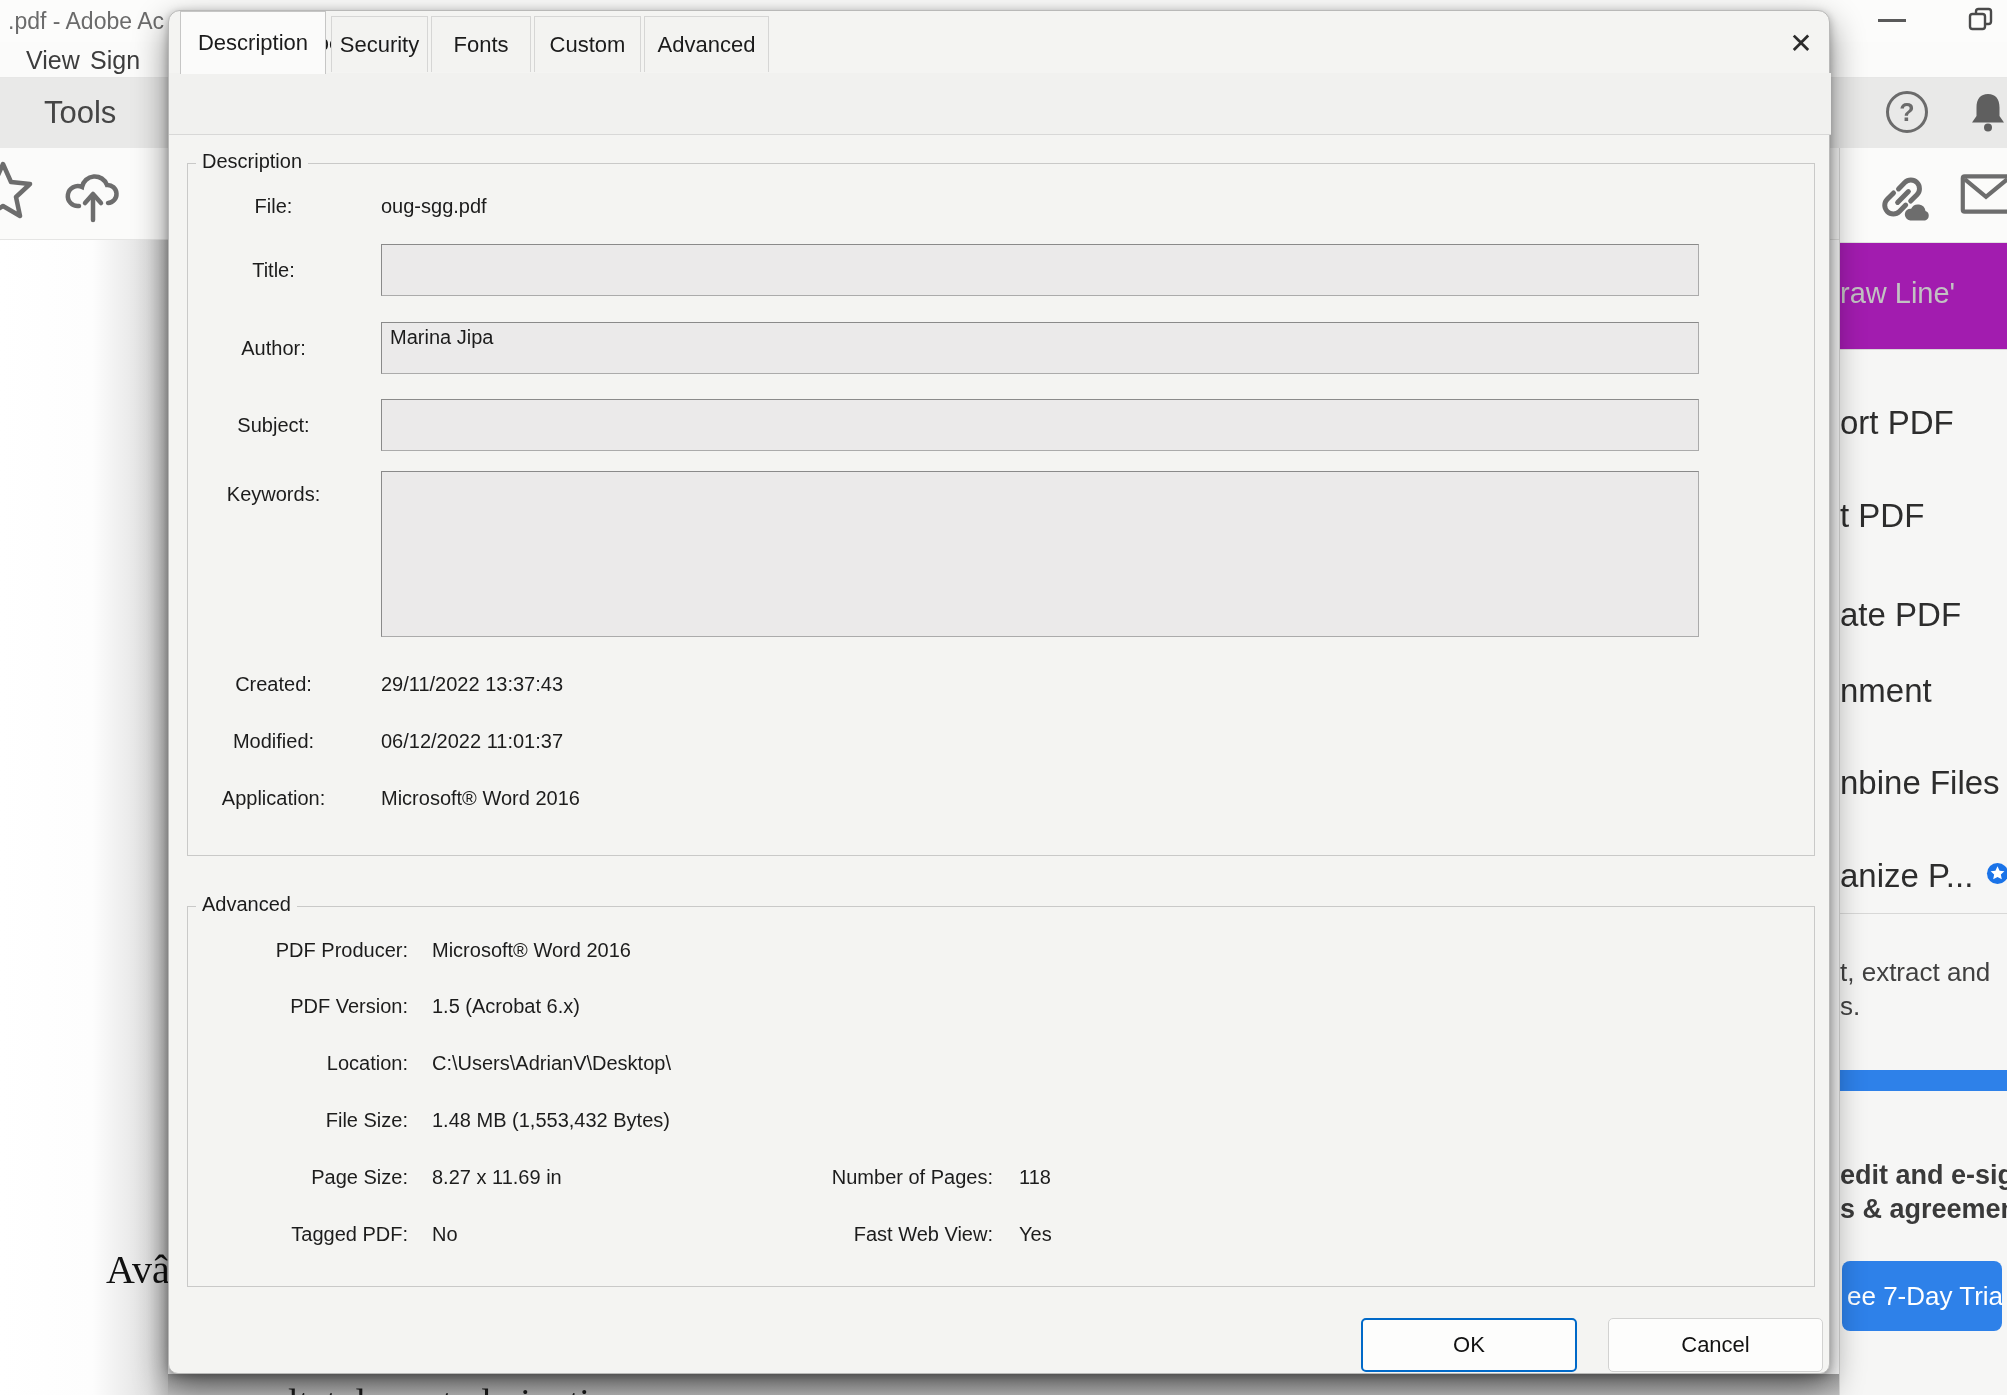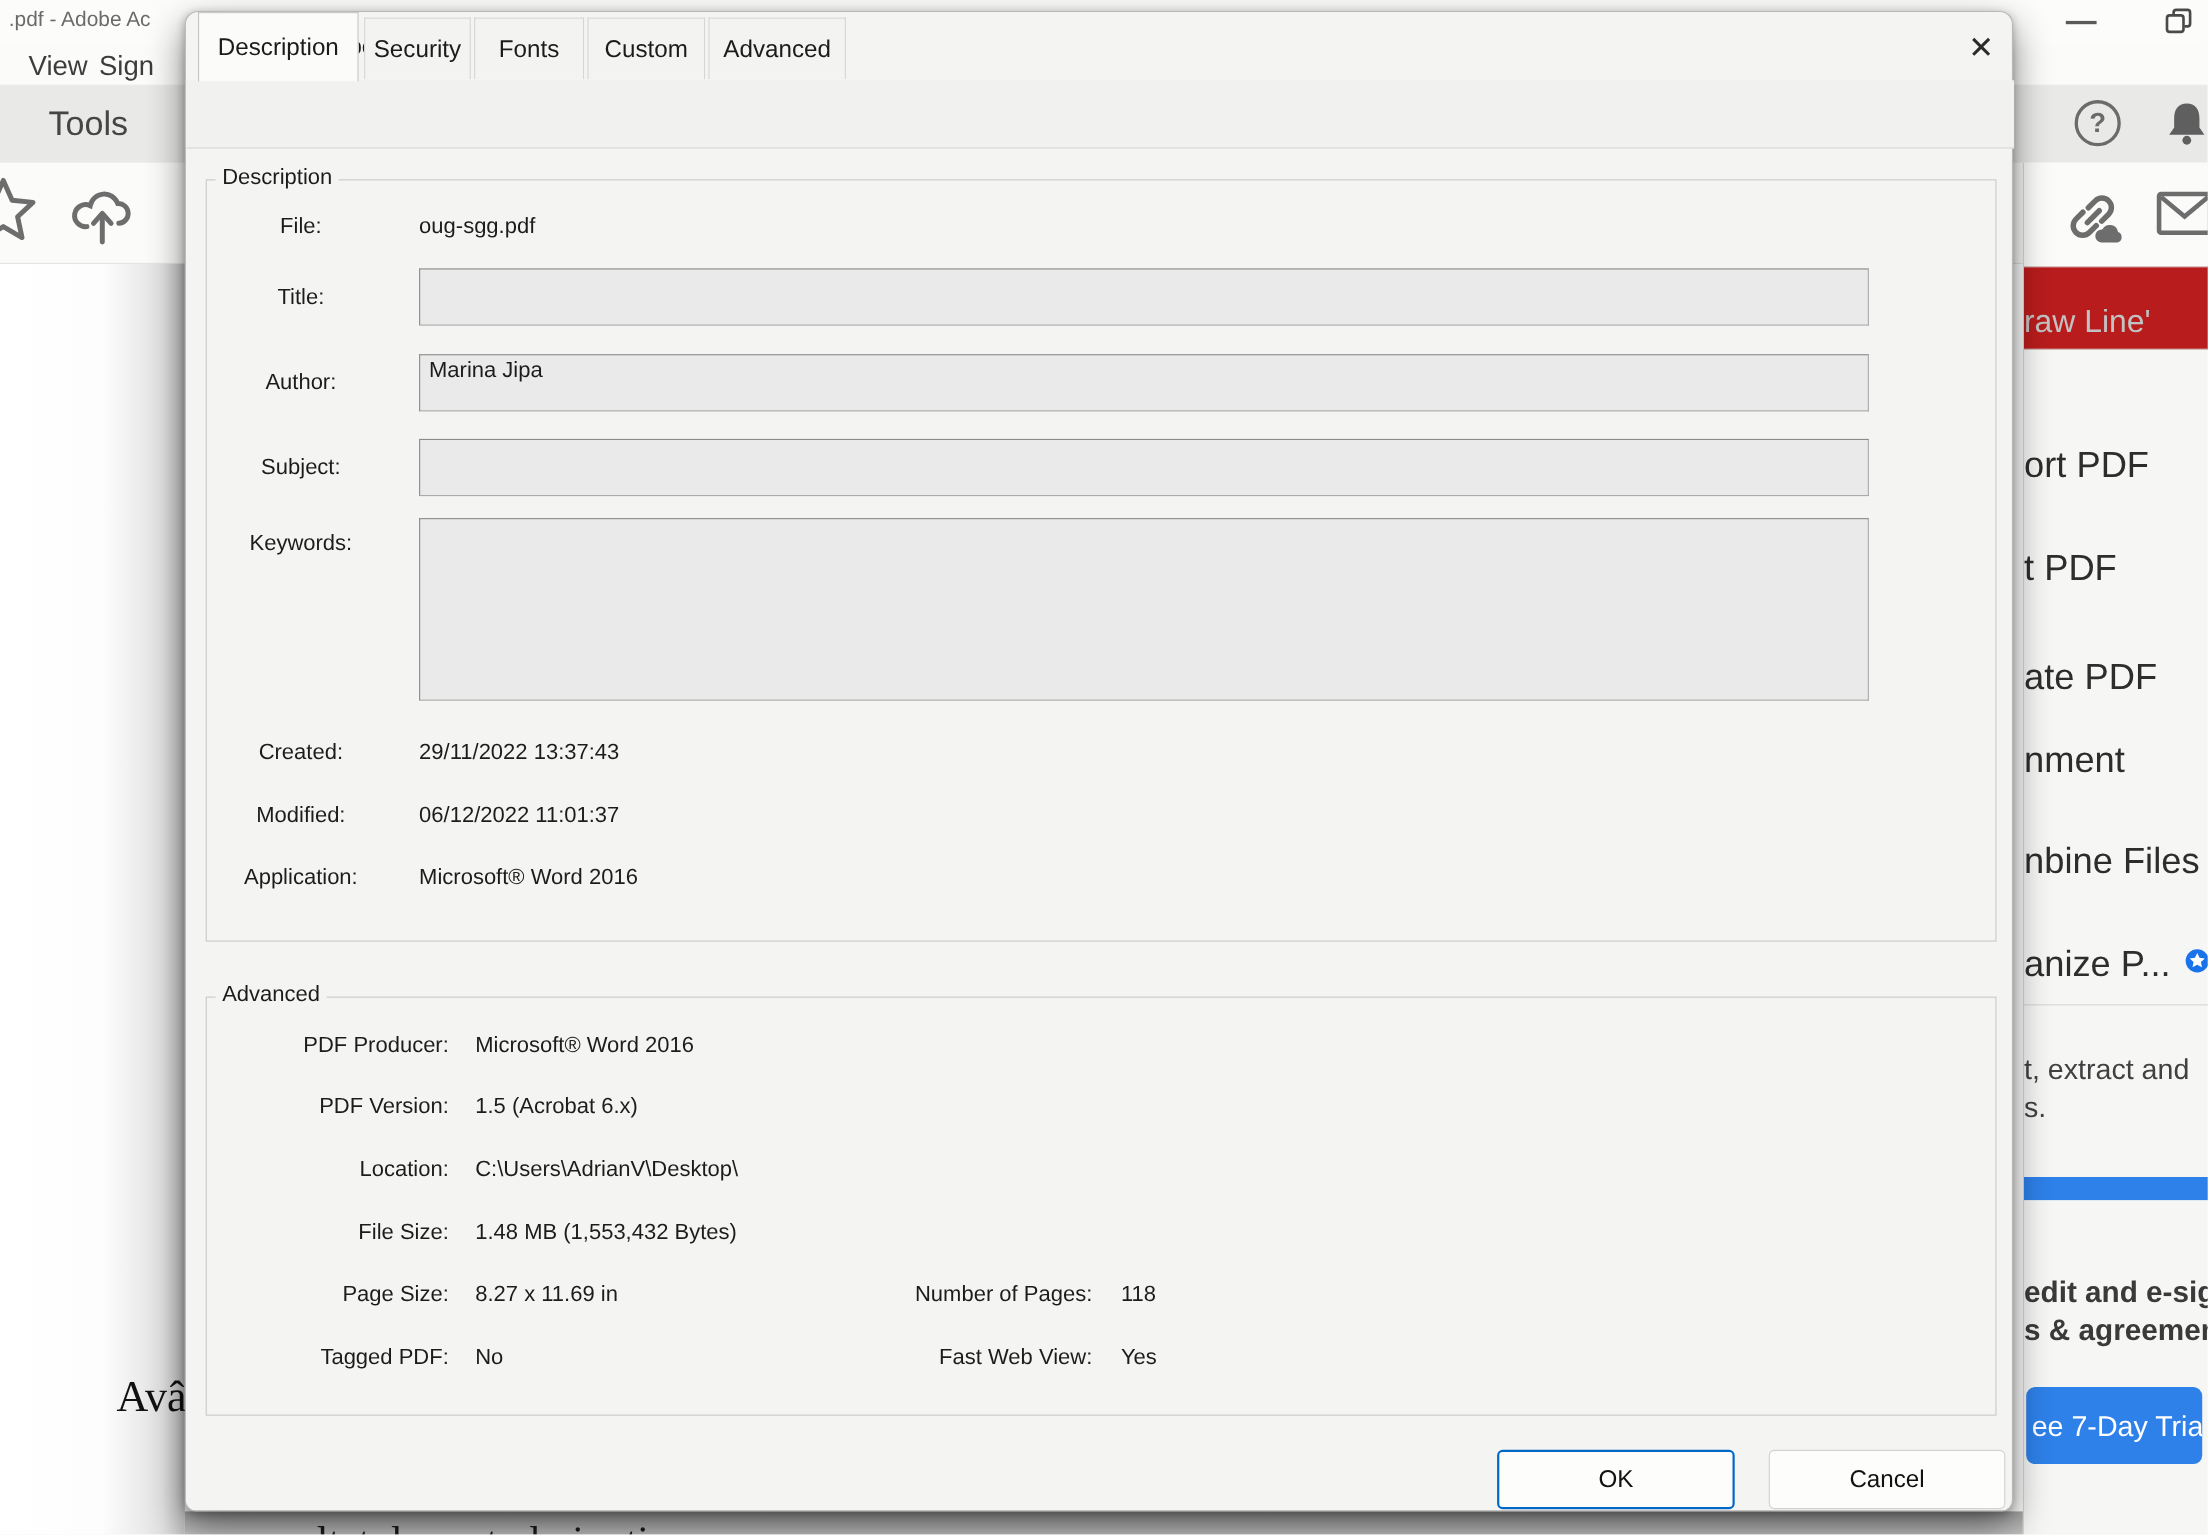--- a/index.html
+++ b/index.html
@@ -1,21 +1,21 @@
 <!DOCTYPE html>
 <html><head>
 <meta charset="utf-8">
 <style>
   * { margin:0; padding:0; box-sizing:border-box; }
   html,body { width:2007px; height:1395px; overflow:hidden; }
   body { position:relative; font-family:"Liberation Sans", sans-serif; background:#ffffff; }
 
   
   .titlebar { position:absolute; left:0; top:0; width:2007px; height:42px; background:#fcfcfb; }
-  .app-title { position:absolute; left:8px; top:8px; font-size:19px; color:#6b6b6b; white-space:nowrap; }
+  .app-title { position:absolute; left:8px; top:8px; font-size:23px; color:#6b6b6b; white-space:nowrap; }
   .min-icon { position:absolute; left:1878px; top:19px; width:28px; height:3px; background:#5a5a5a; }
   .restore-icon { position:absolute; left:1966px; top:5px; }
   .menubar { position:absolute; left:0; top:42px; width:2007px; height:36px; background:#fbfbfa; border-bottom:1px solid #e7e7e6; }
   .menu-item { position:absolute; top:4px; font-size:25px; color:#3d3d3d; cursor:default; }
   .menu-view { left:26px; } .menu-sign { left:90px; }
   .toolsbar { position:absolute; left:0; top:78px; width:2007px; height:70px; background:#e9e9e8; }
   .tools-tab { position:absolute; left:44px; top:17px; font-size:31px; color:#454545; }
   .help-icon { position:absolute; left:1886px; top:91px; width:42px; height:42px; border:3.5px solid #6b6b6b; border-radius:50%; display:flex; align-items:center; justify-content:center; font-size:25px; font-weight:bold; color:#6b6b6b; }
   .iconsrow { position:absolute; left:0; top:148px; width:2007px; height:92px; background:#fbfbfa; border-bottom:1px solid #e5e5e4; }
 
@@ -24,21 +24,21 @@
     background:linear-gradient(to right,#ffffff 0%,#fdfdfd 55%,#e2e2e2 88%,#c6c6c6 100%);padding-left:11px; }
   .doc-frag { position:absolute; font-family:"Liberation Serif", serif; color:#111; font-size:40px; white-space:pre; }
   .frag1 { left:106px; top:1006px; }
   .bottom-strip { position:absolute; left:168px; top:1374px; width:1671px; height:21px; overflow:hidden;
     background:linear-gradient(to bottom,#a5a5a5,#c3c3c3); }
   .frag-bottom { position:absolute; left:120px; top:6px; font-family:"Liberation Serif", serif; font-size:38px; color:#1c1c1c; white-space:pre; }
 
   
   .right-panel { position:absolute; left:1839px; top:148px; width:168px; height:1247px; background:#f6f6f5; border-left:1px solid #d9d9d8; }
   .rp-header { position:absolute; left:0; top:0; width:168px; height:94px; background:#fbfbfa; }
-  .rp-search { position:absolute; left:0; top:94px; width:168px; height:76px; background:#b91c1c; border-top:1px solid #e2e2e1; border-bottom:1px solid #d8d8d7; }
+  .rp-search { position:absolute; left:0; top:94px; width:168px; height:108px; background:#a21caf; border-top:1px solid #e2e2e1; border-bottom:1px solid #d8d8d7; }
   .rp-search-text { position:absolute; left:0; top:34px; font-size:29px; color:#c2c2c2; white-space:nowrap; }
   .rp-tool { position:absolute; left:0; font-size:33px; color:#2d2d2d; white-space:nowrap; }
   .rp-divider { position:absolute; left:0; top:765px; width:168px; height:1px; background:#d8d8d7; }
   .rp-promo { position:absolute; left:0; font-size:26px; color:#414141; white-space:nowrap; }
   .rp-promo-bold { position:absolute; left:0; font-size:27px; font-weight:bold; color:#3a3a3a; white-space:nowrap; }
   .rp-bluebar { position:absolute; left:0; top:922px; width:168px; height:21px; }
   .rp-trial { position:absolute; left:2px; top:1113px; width:160px; height:70px; border:none; border-radius:8px;
     color:#fff; font-size:26px; font-family:"Liberation Sans", sans-serif; text-align:left; padding-left:5px; white-space:nowrap; overflow:hidden; cursor:pointer; }
   .org-star { position:absolute; left:146px; top:714px; }
 

